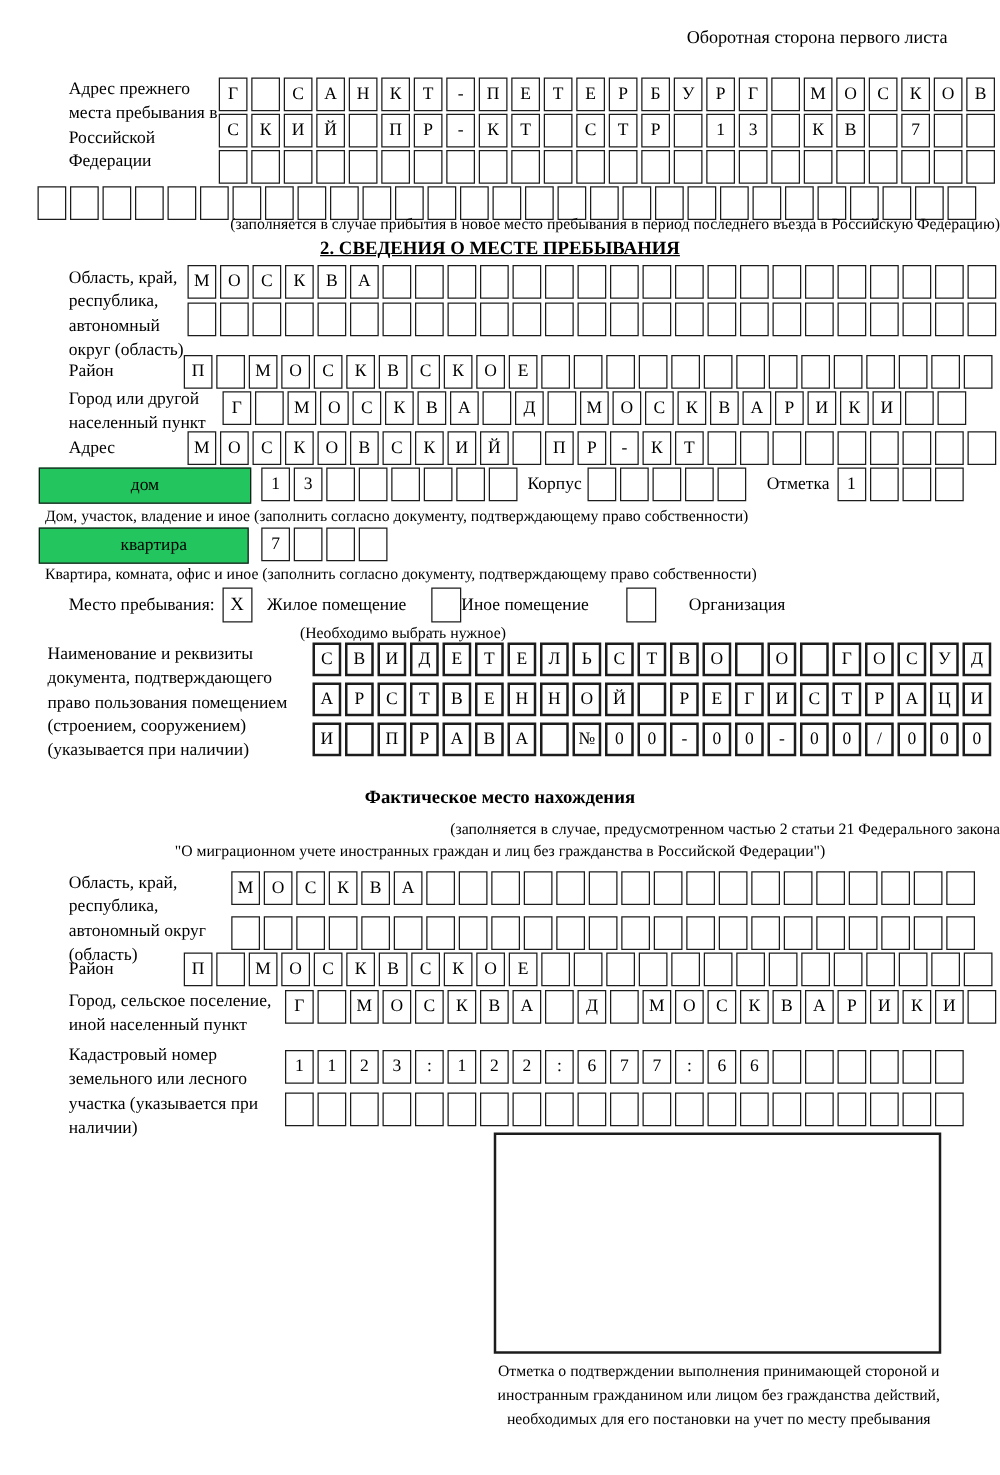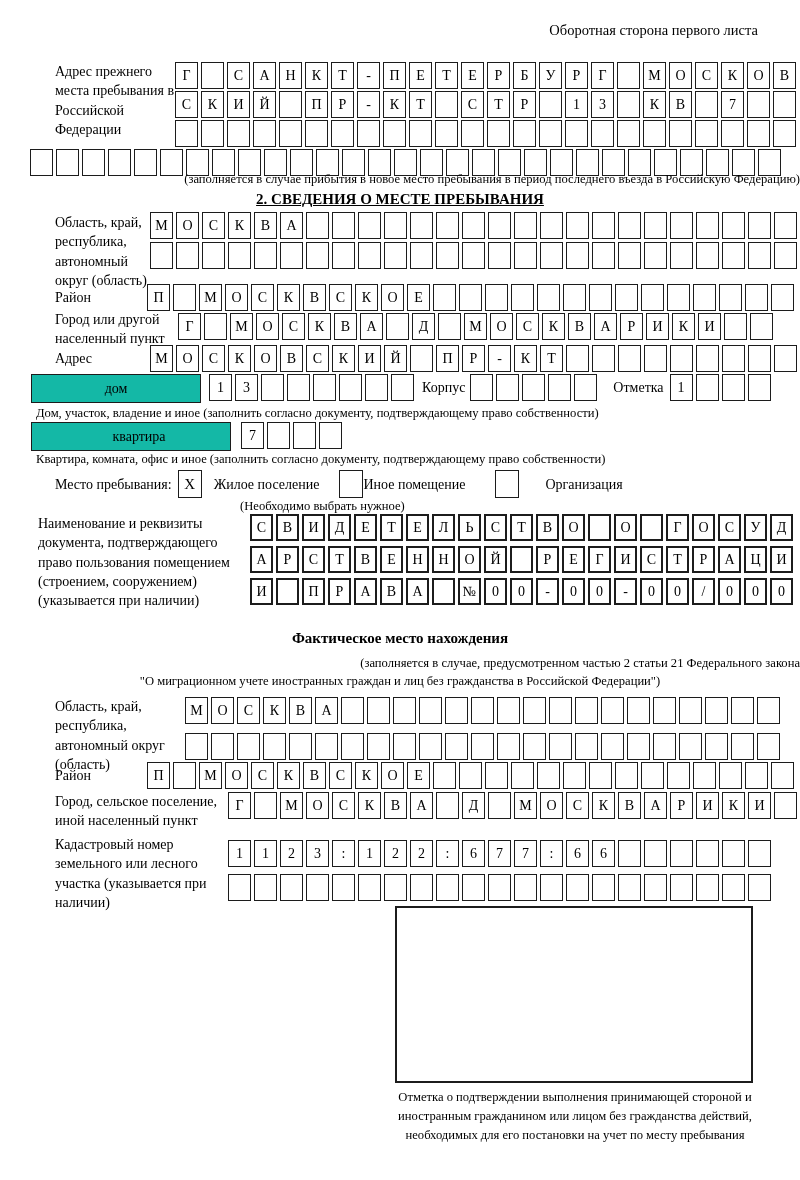--- a/index.html
+++ b/index.html
@@ -10,21 +10,21 @@
   .note{font-size:12.6px;}
   .center{text-align:center;}
   .bold{font-weight:bold;}
   .row{display:flex;align-items:flex-start;}
   .cells{display:flex;}
   .cell{box-sizing:border-box;flex:none;width:23px;height:27px;margin-right:3px;
         border:1.6px solid #1c1c1c;display:flex;align-items:center;justify-content:center;
         font-size:14px;font-family:"Liberation Serif",serif;background:#fff;}
   .thick .cell{border-width:2px;}
   .wbox{box-sizing:border-box;border:1.7px solid #1c1c1c;height:29px;display:flex;
-        align-items:center;justify-content:center;font-size:14px;background:#14b8a6;text-align:center;}
+        align-items:center;justify-content:center;font-size:14px;background:#22c55e;text-align:center;}
   .inline-lbl{font-size:14px;line-height:27px;white-space:nowrap;}
   .chk{box-sizing:border-box;width:24px;height:28px;border:1.6px solid #1c1c1c;
        display:flex;align-items:center;justify-content:center;font-size:15px;}
   .stamp{box-sizing:border-box;border:2px solid #1c1c1c;background:#fff;}
 </style>
 </head>
 <body>
 
 <div id="page">
 
@@ -309,34 +309,34 @@
     <div class="cells" style="margin-left:6px;">
         <div class="cell">1</div>
         <div class="cell"></div>
         <div class="cell"></div>
         <div class="cell"></div>
       </div>
   </div>
   <div class="abs note" style="top:406px;left:36px;">Дом, участок, владение и иное (заполнить согласно документу, подтверждающему право собственности)</div>
 
   <div class="abs row" style="top:422px;left:31px;">
-    <div class="wbox" style="width:200px;padding-left:16px;">квартира</div>
+    <div class="wbox" style="width:168px;padding-left:16px;">квартира</div>
     <div class="cells" style="margin-left:10px;">
         <div class="cell">7</div>
         <div class="cell"></div>
         <div class="cell"></div>
         <div class="cell"></div>
       </div>
   </div>
   <div class="abs note" style="top:452px;left:36px;">Квартира, комната, офис и иное (заполнить согласно документу, подтверждающему право собственности)</div>
 
   <div class="abs row" style="top:470px;left:55px;align-items:center;">
     <div class="inline-lbl">Место пребывания:</div>
     <div class="chk" style="margin-left:6px;">Х</div>
-    <div class="inline-lbl" style="margin-left:12px;">Жилое поселение</div>
+    <div class="inline-lbl" style="margin-left:12px;">Жилое помещение</div>
     <div class="chk" style="margin-left:20px;"></div>
     <div class="inline-lbl" style="">Иное помещение</div>
     <div class="chk" style="margin-left:30px;"></div>
     <div class="inline-lbl" style="margin-left:26px;font-family:Liberation Serif, serif;">Организация</div>
   </div>
   <div class="abs note" style="top:499px;left:240px;">(Необходимо выбрать нужное)</div>
 
   <div class="abs lbl" style="top:514px;left:38px;width:208px;">Наименование и реквизиты документа, подтверждающего право пользования помещением (строением, сооружением) (указывается при наличии)</div>
   <div class="abs cells thick" style="top:514px;left:250px;">
       <div class="cell">С</div>

